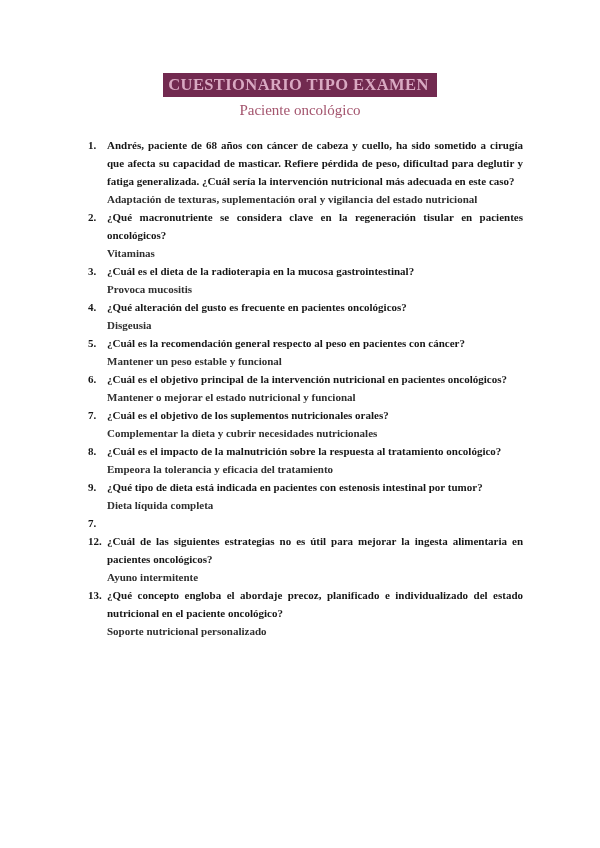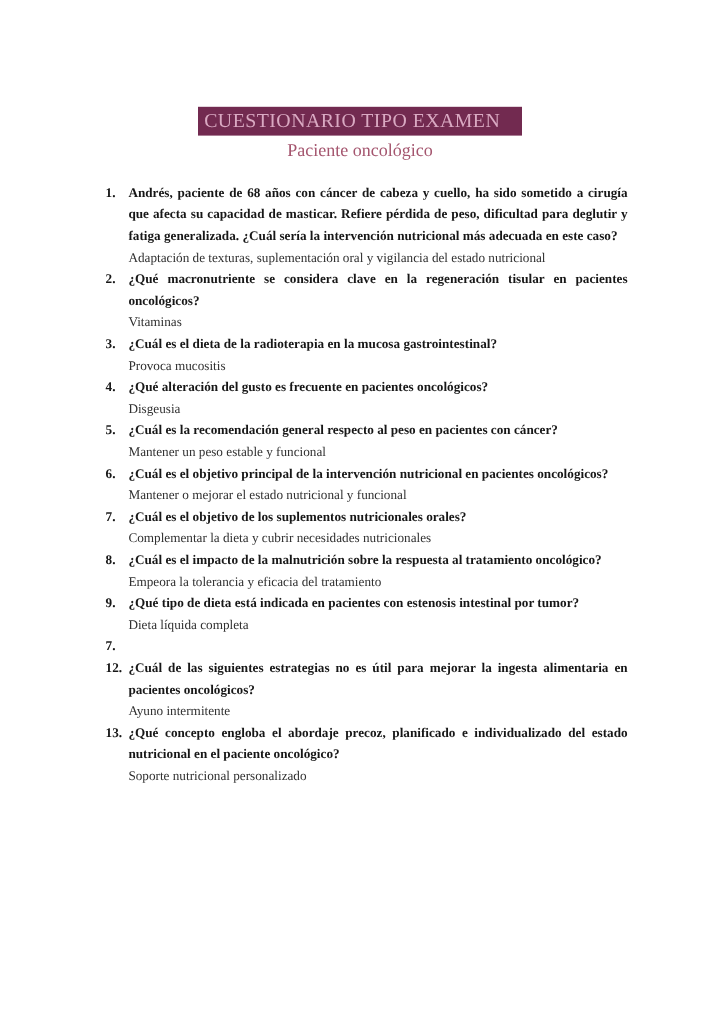--- a/index.html
+++ b/index.html
@@ -19,24 +19,23 @@
   }
   .doc-header {
     text-align: center;
   }
   .banner {
     display: inline-block;
     background: var(--banner-bg, #722a50);
     color: var(--banner-text, #d9a9c2);
     font-size: 16.5px;
     line-height: 1;
-    padding: 4px 18px 3px 5px;
+    padding: 4px 8px 3px 5px;
     letter-spacing: 0.4px;
-    font-weight: 400;
-    margin-top: 16px;
+    font-weight: 700;
   }
   .subtitle {
     margin-top: 4px;
     color: var(--subtitle-text, #a4556e);
     font-size: 15px;
     line-height: 18px;
   }
   .question-list {
     list-style: none;
     margin: 17px 0 0 0;
@@ -59,21 +58,21 @@
     min-width: 0;
   }
   .q-text {
     font-weight: bold;
     color: var(--question-text, #171717);
     font-size: 11px;
     line-height: 18px;
     text-align: justify;
   }
   .q-answer {
-    font-weight: normal;
+    font-weight: bold;
     color: var(--answer-text, #303030);
     font-size: 11px;
     line-height: 18px;
     text-align: left;
   }
 </style>
 </head>
 <body>
 
 <div class="page">

